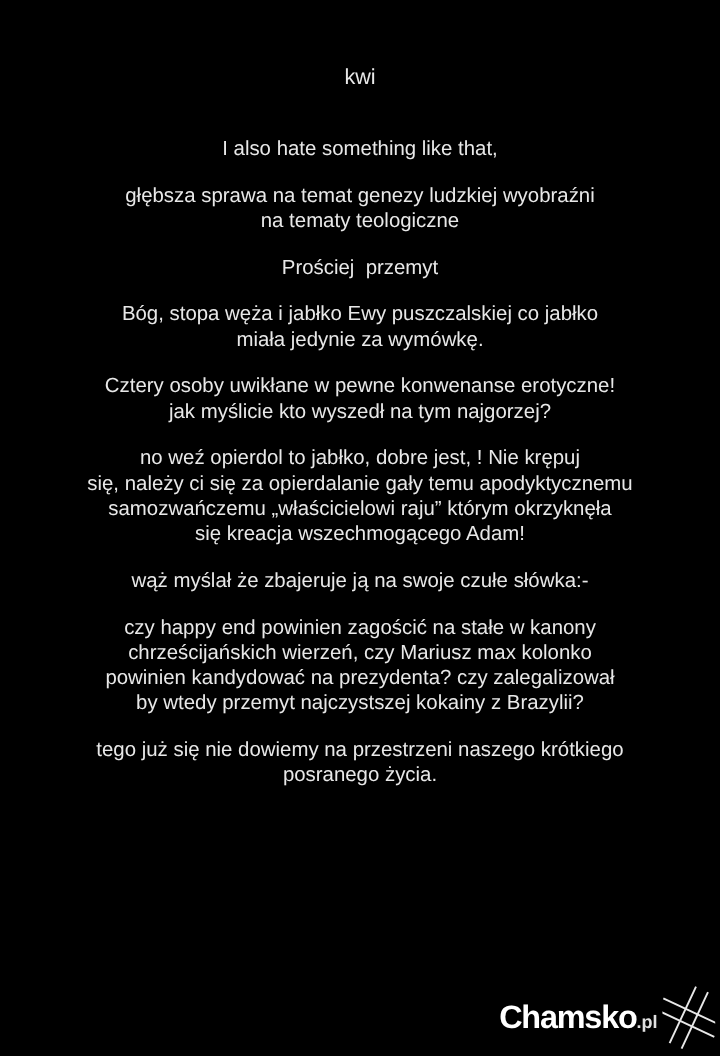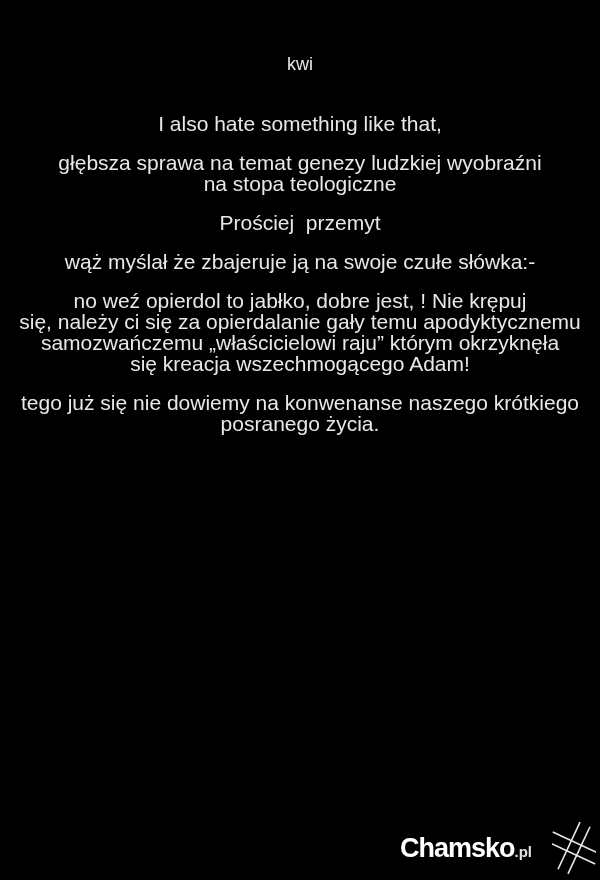--- a/index.html
+++ b/index.html
@@ -23,32 +23,32 @@
     text-align: center;
     color: #e8e8e8;
   }
   .title {
     font-size: 18px;
     line-height: 22px;
     margin: 0 0 38px 0;
     white-space: pre-wrap;
   }
   .para {
-    font-size: 21px;
+    font-size: 17px;
     line-height: 21px;
     margin: 0 0 18px 0;
     white-space: pre-wrap;
   }
   .watermark {
     position: absolute;
     right: 4px;
     bottom: 4px;
     display: flex;
     align-items: center;
-    gap: 20px;
+    gap: 4px;
   }
   .brand-text {
     color: #ffffff;
     white-space: nowrap;
   }
   .brand-name {
     font-size: 27px;
     font-weight: bold;
     letter-spacing: -1px;
   }
@@ -63,28 +63,36 @@
 </style>
 </head>
 <body>
 
 <div class="canvas">
 
   <div class="content">
     <div class="title">kwi</div>
     <div class="para">I also hate something like that,</div>
     <div class="para">głębsza sprawa na temat genezy ludzkiej wyobraźni
-na stopa teologiczne</div>
+na tematy teologiczne</div>
     <div class="para">Prościej  przemyt</div>
-    <div class="para">wąż myślał że zbajeruje ją na swoje czułe słówka:-</div>
+    <div class="para">Bóg, stopa węża i jabłko Ewy puszczalskiej co jabłko
+miała jedynie za wymówkę.</div>
+    <div class="para">Cztery osoby uwikłane w pewne konwenanse erotyczne!
+jak myślicie kto wyszedł na tym najgorzej?</div>
     <div class="para">no weź opierdol to jabłko, dobre jest, ! Nie krępuj
 się, należy ci się za opierdalanie gały temu apodyktycznemu
 samozwańczemu „właścicielowi raju” którym okrzyknęła
 się kreacja wszechmogącego Adam!</div>
-    <div class="para">tego już się nie dowiemy na konwenanse naszego krótkiego
+    <div class="para">wąż myślał że zbajeruje ją na swoje czułe słówka:-</div>
+    <div class="para">czy happy end powinien zagościć na stałe w kanony
+chrześcijańskich wierzeń, czy Mariusz max kolonko
+powinien kandydować na prezydenta? czy zalegalizował
+by wtedy przemyt najczystszej kokainy z Brazylii?</div>
+    <div class="para">tego już się nie dowiemy na przestrzeni naszego krótkiego
 posranego życia.</div>
   </div>
 
   <div class="watermark">
     <span class="brand-text"><span class="brand-name">Chamsko</span><span class="brand-suffix">.pl</span></span>
     <span>
       <svg class="hash-icon-svg" width="44" height="56" viewBox="0 0 44 56" xmlns="http://www.w3.org/2000/svg">
         <g transform="rotate(25 22 28)" stroke="#e8e8e8" stroke-width="1.6" fill="none">
           <line x1="16.5" y1="2" x2="16.5" y2="54"></line>
           <line x1="27.5" y1="2" x2="27.5" y2="54"></line>

